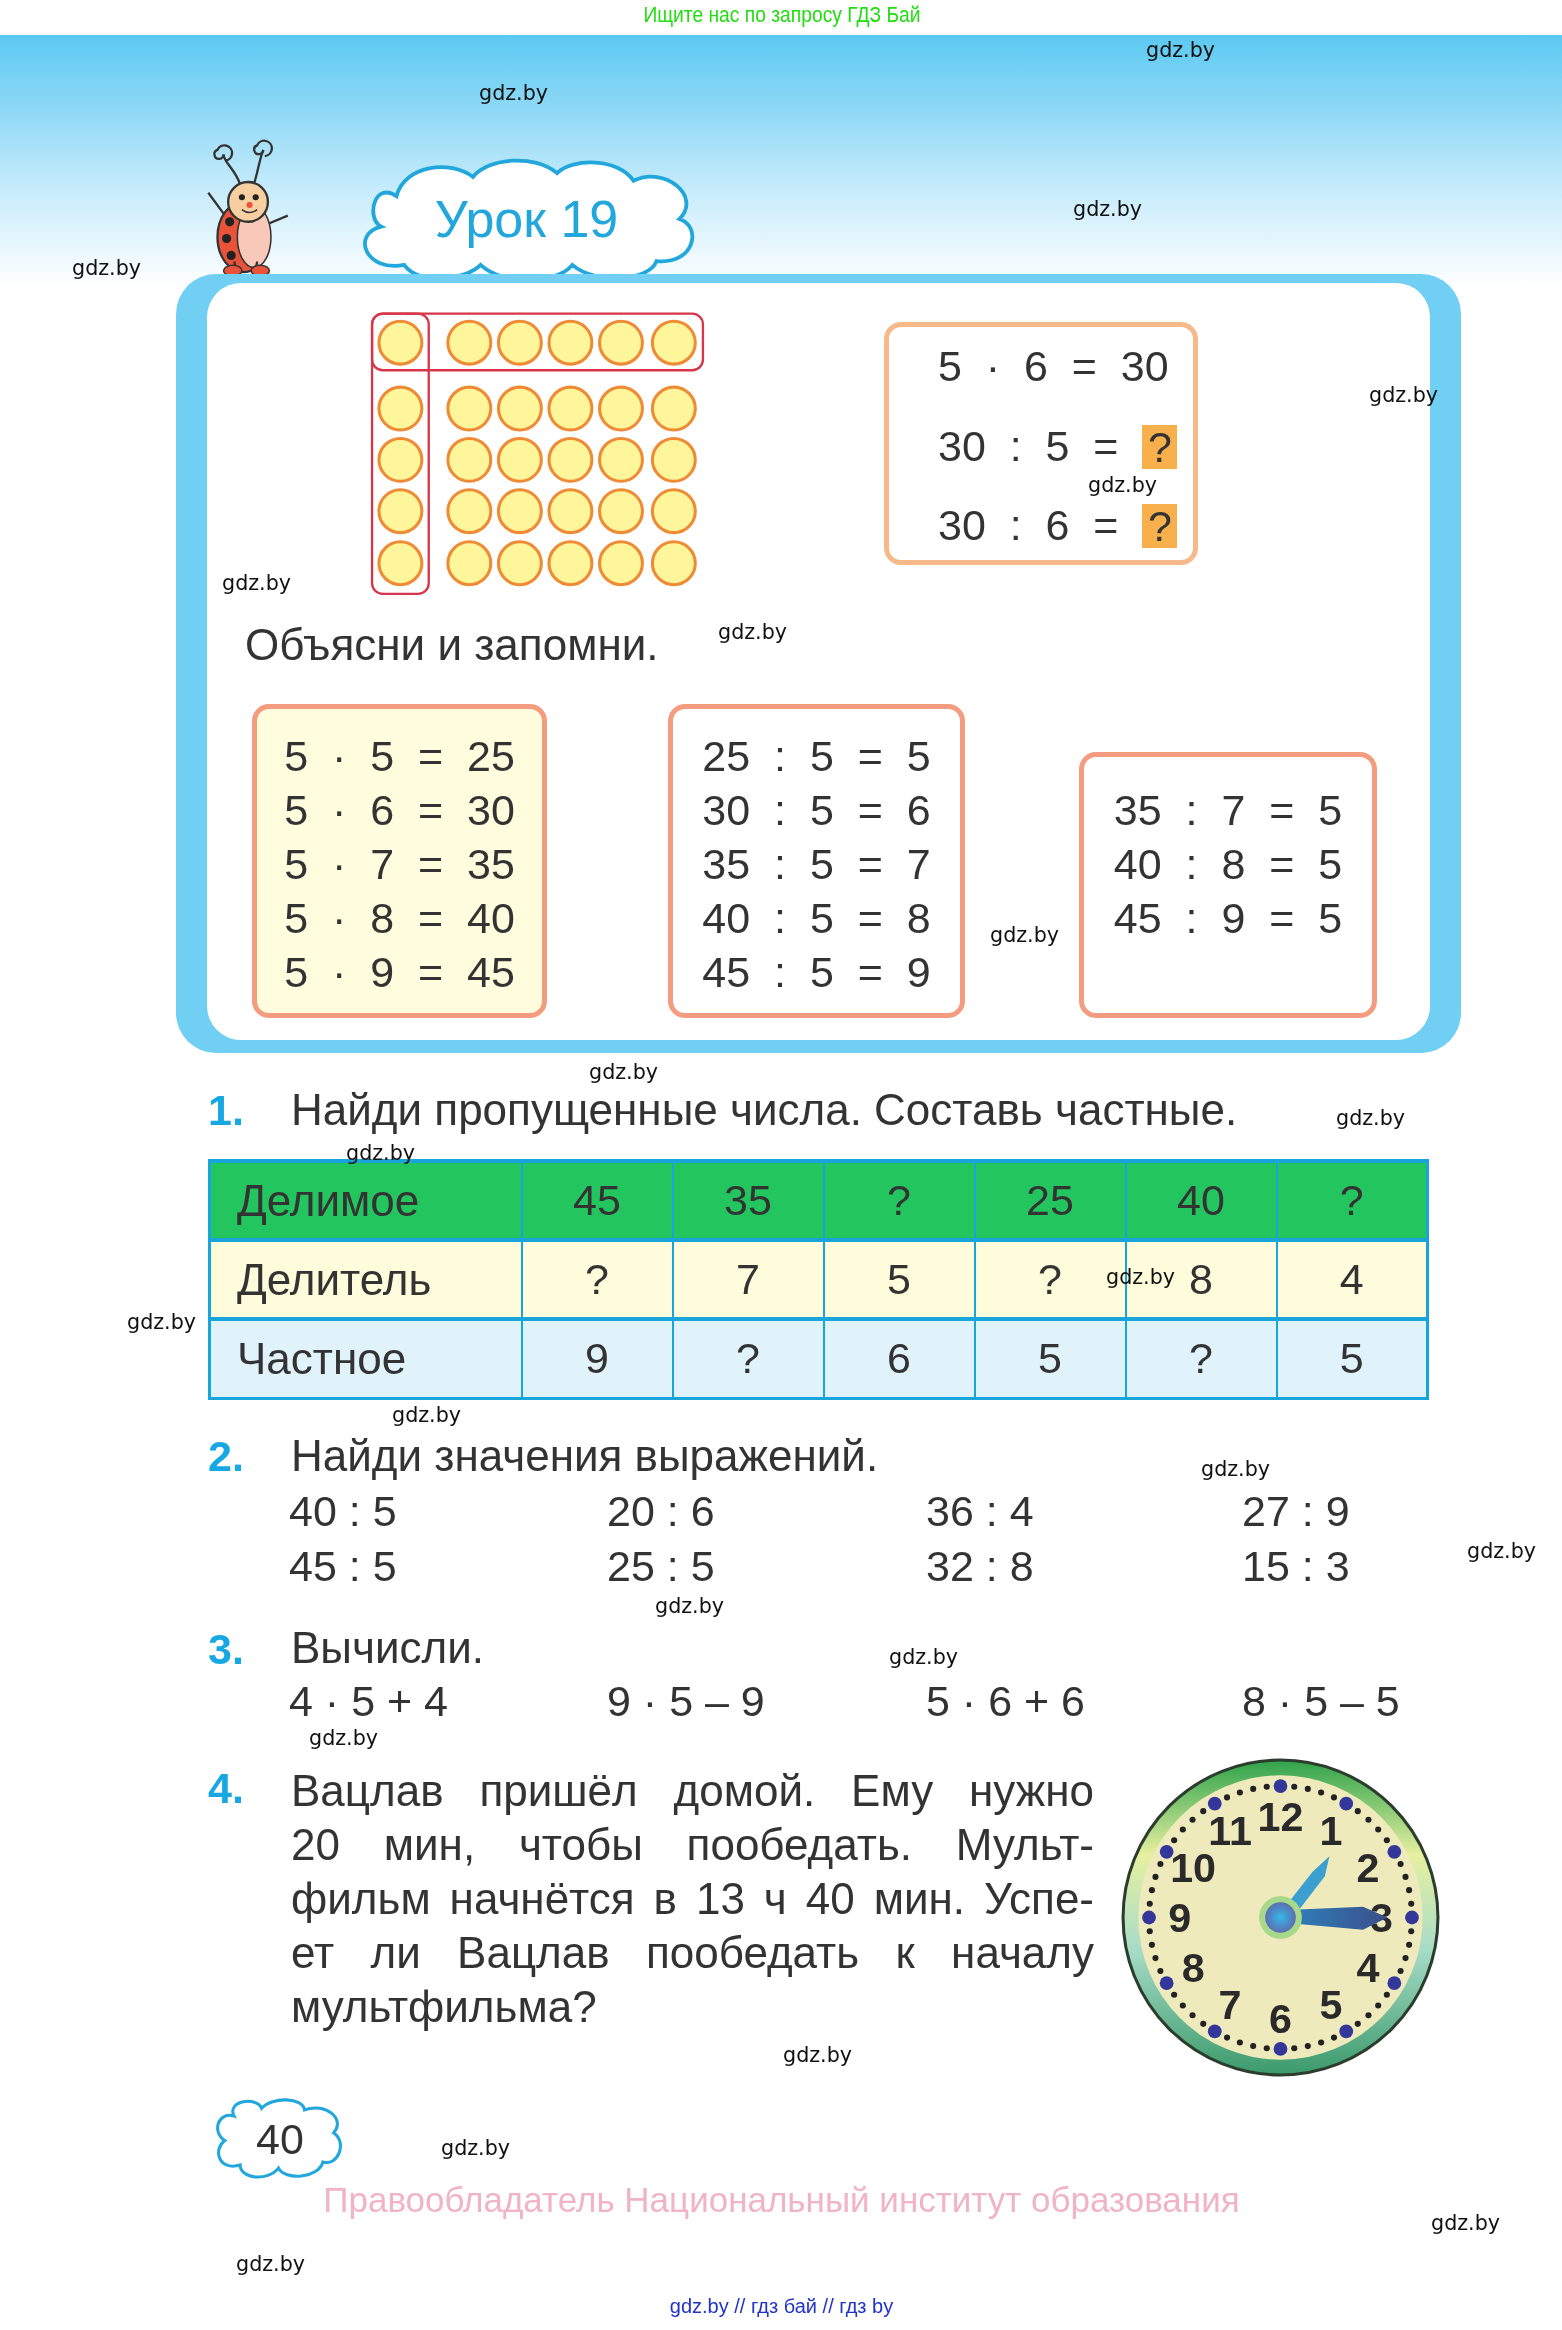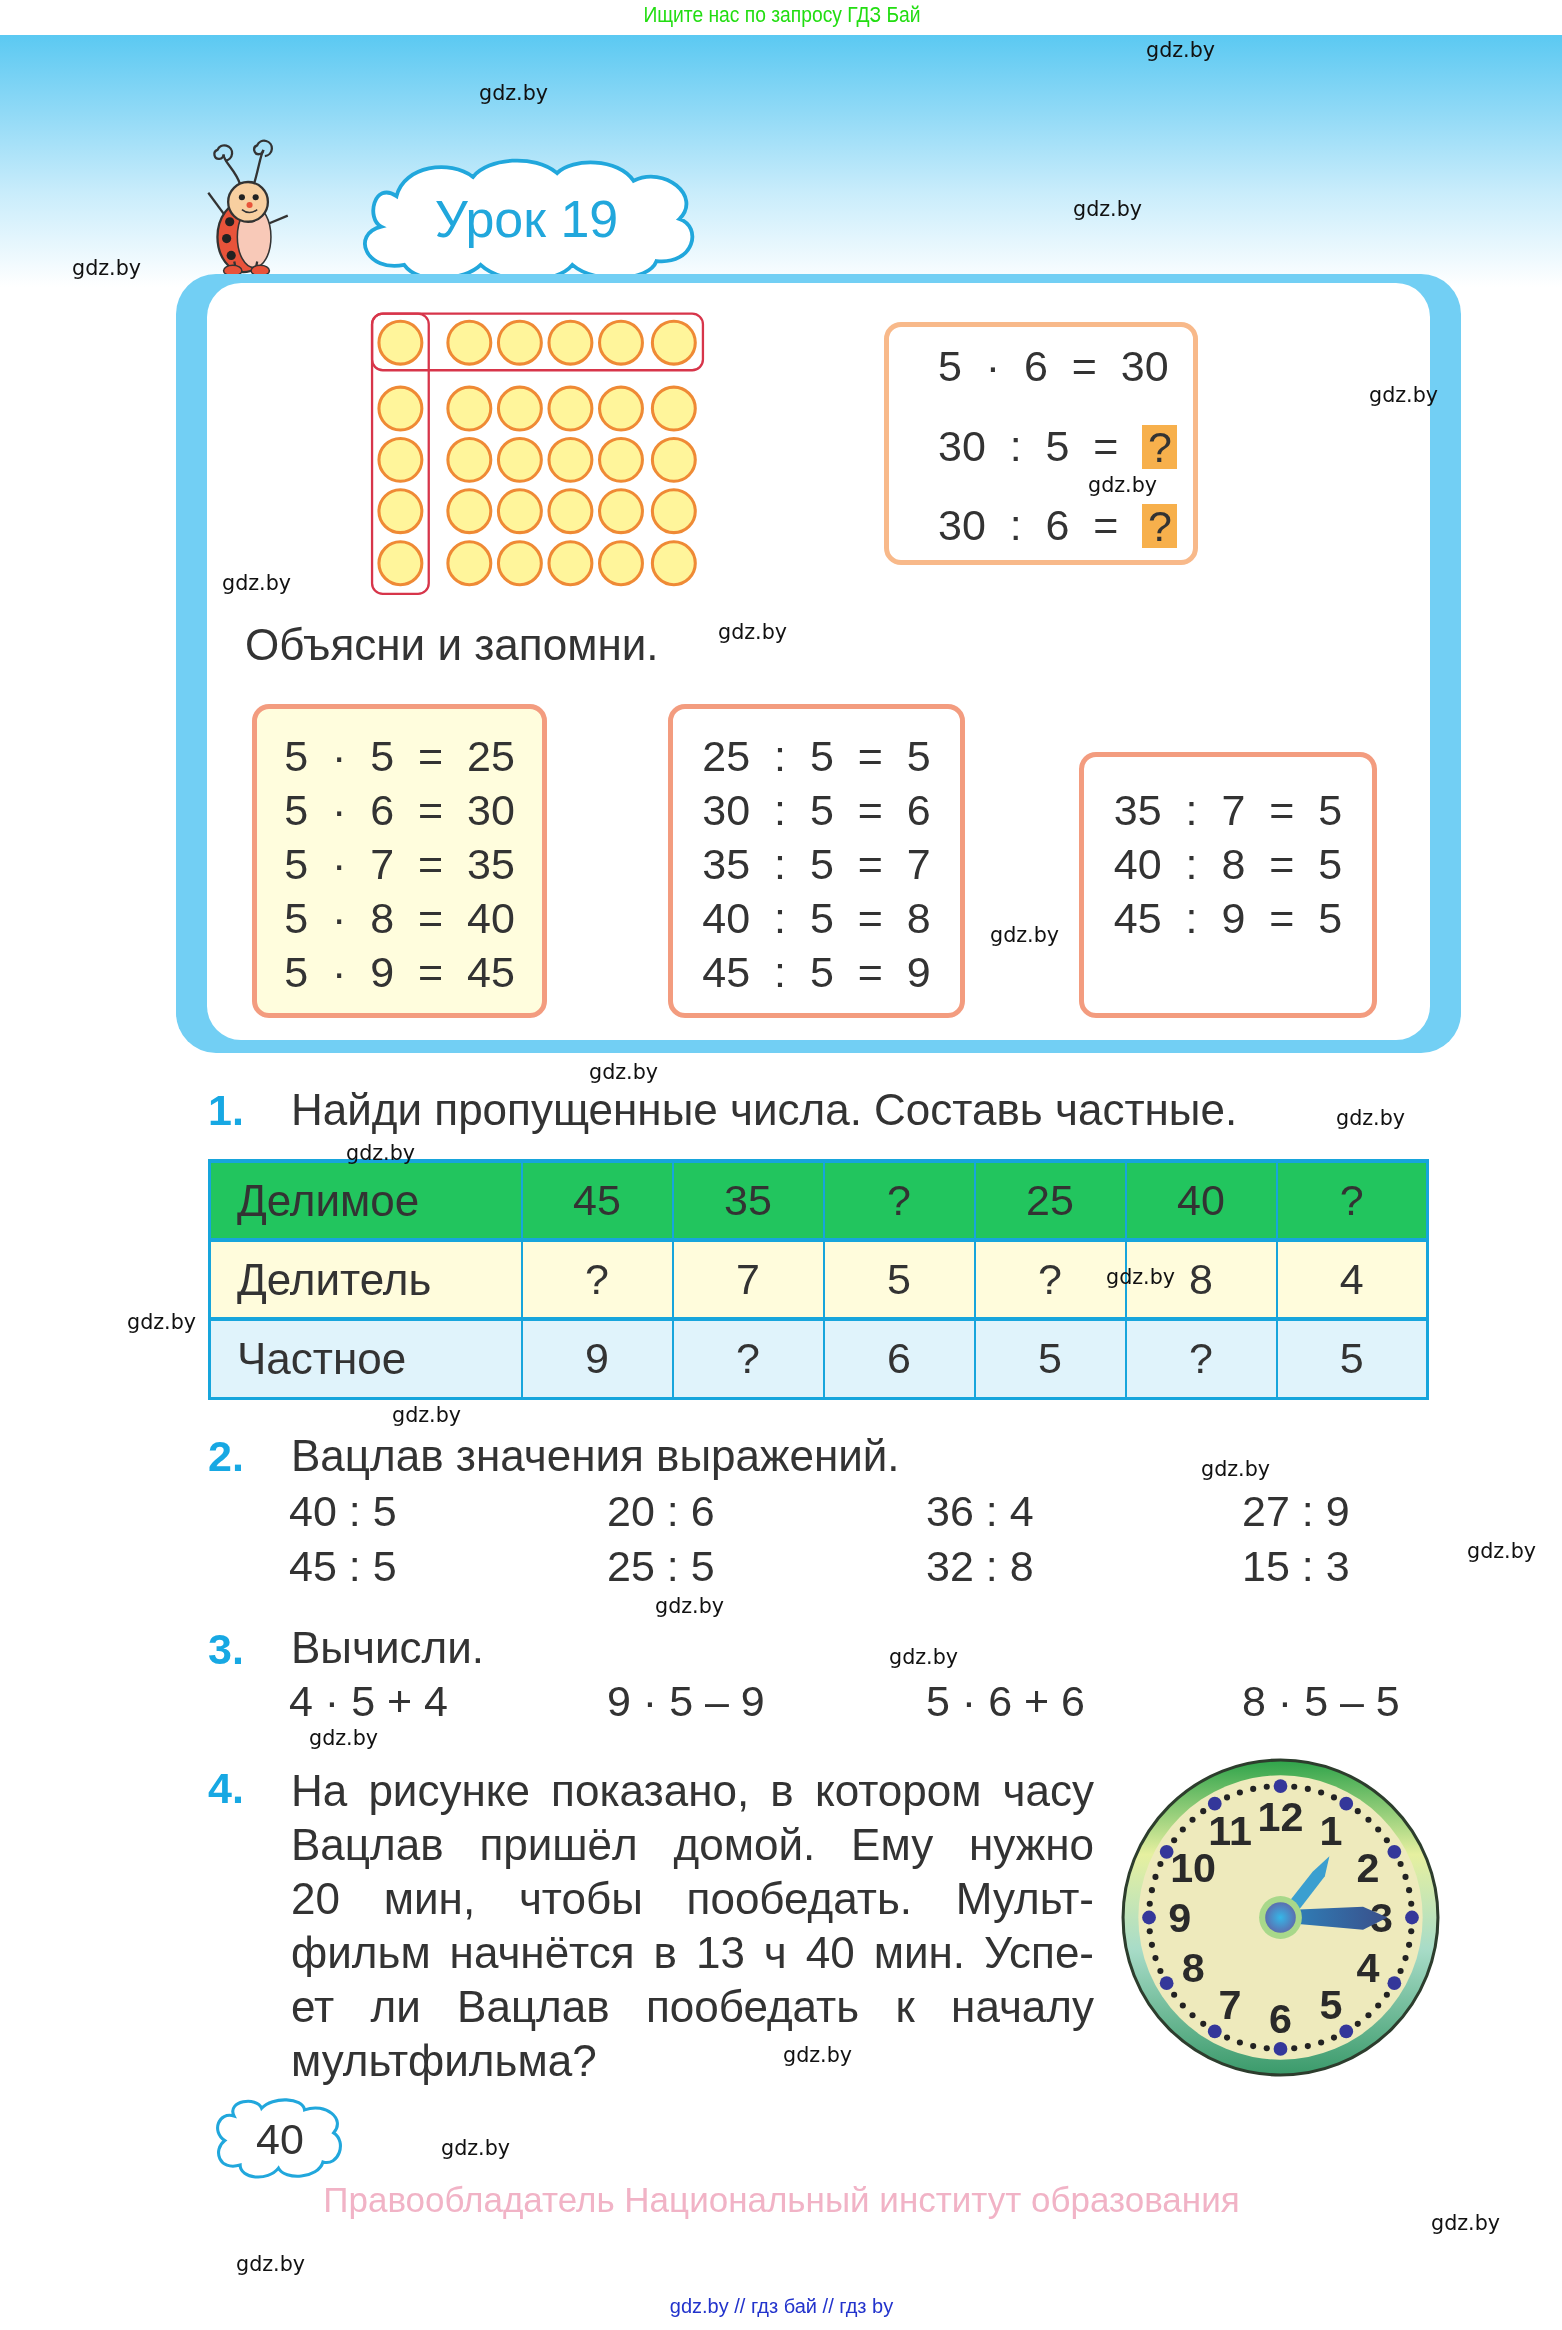--- a/index.html
+++ b/index.html
@@ -221,40 +221,39 @@
     <td class="v">?</td>
     <td class="v">6</td>
     <td class="v">5</td>
     <td class="v">?</td>
     <td class="v">5</td>
   </tr>
 </tbody>
   </table>
 
 <div class="tasknum" style="left:208px; top:1432px;">2.</div>
-<div class="tasktext" style="left:291px; top:1431px;">Вацлав значения выражений.</div>
+<div class="tasktext" style="left:291px; top:1431px;">Найди значения выражений.</div>
 <div class="expr" style="left:289px; top:1487px;">40 : 5</div>
 <div class="expr" style="left:607px; top:1487px;">20 : 6</div>
 <div class="expr" style="left:926px; top:1487px;">36 : 4</div>
 <div class="expr" style="left:1242px; top:1487px;">27 : 9</div>
 <div class="expr" style="left:289px; top:1542px;">45 : 5</div>
 <div class="expr" style="left:607px; top:1542px;">25 : 5</div>
 <div class="expr" style="left:926px; top:1542px;">32 : 8</div>
 <div class="expr" style="left:1242px; top:1542px;">15 : 3</div>
 
 <div class="tasknum" style="left:208px; top:1625px;">3.</div>
 <div class="tasktext" style="left:291px; top:1623px;">Вычисли.</div>
 <div class="expr" style="left:289px; top:1677px;">4 · 5 + 4</div>
 <div class="expr" style="left:607px; top:1677px;">9 · 5 – 9</div>
 <div class="expr" style="left:926px; top:1677px;">5 · 6 + 6</div>
 <div class="expr" style="left:1242px; top:1677px;">8 · 5 – 5</div>
 
 <div class="tasknum" style="left:208px; top:1764px;">4.</div>
 <div class="abs p4">
-  <span class="ln">На рисунке показано, в котором часу</span>
   <span class="ln">Вацлав пришёл домой. Ему нужно</span>
   <span class="ln">20 мин, чтобы пообедать. Мульт-</span>
   <span class="ln">фильм начнётся в 13 ч 40 мин. Успе-</span>
   <span class="ln">ет ли Вацлав пообедать к началу</span>
   <span class="ln last">мультфильма?</span>
 </div>
 
 <div class="abs clock">
   <svg width="321" height="321" viewBox="0 0 420 420">
     <defs>

